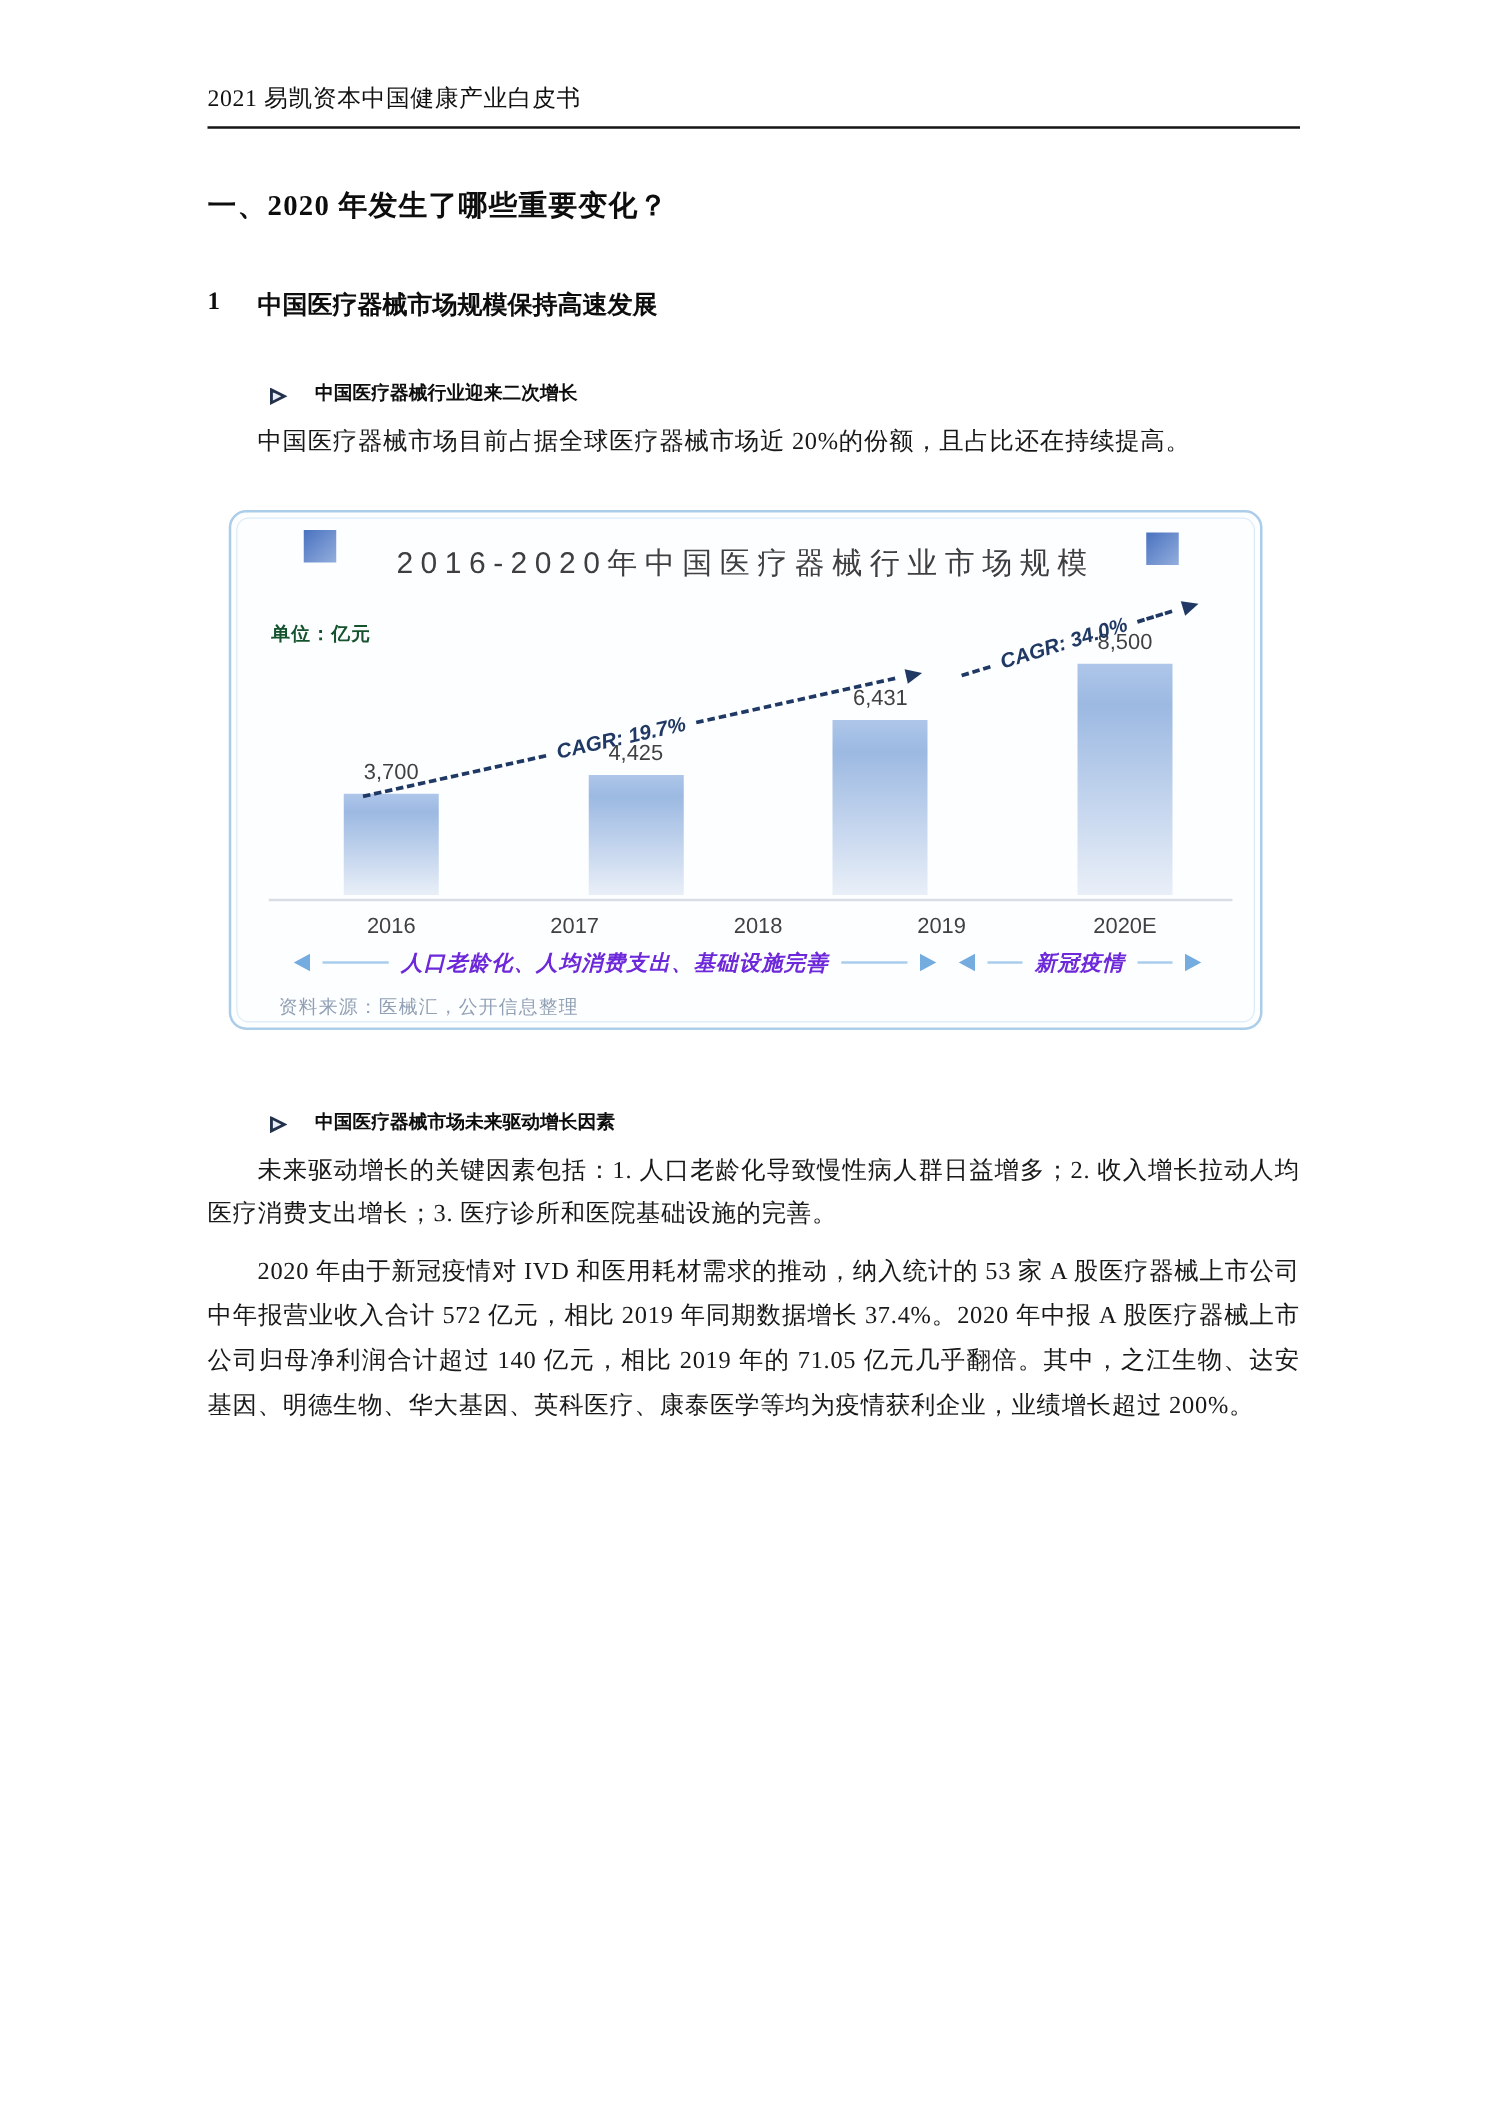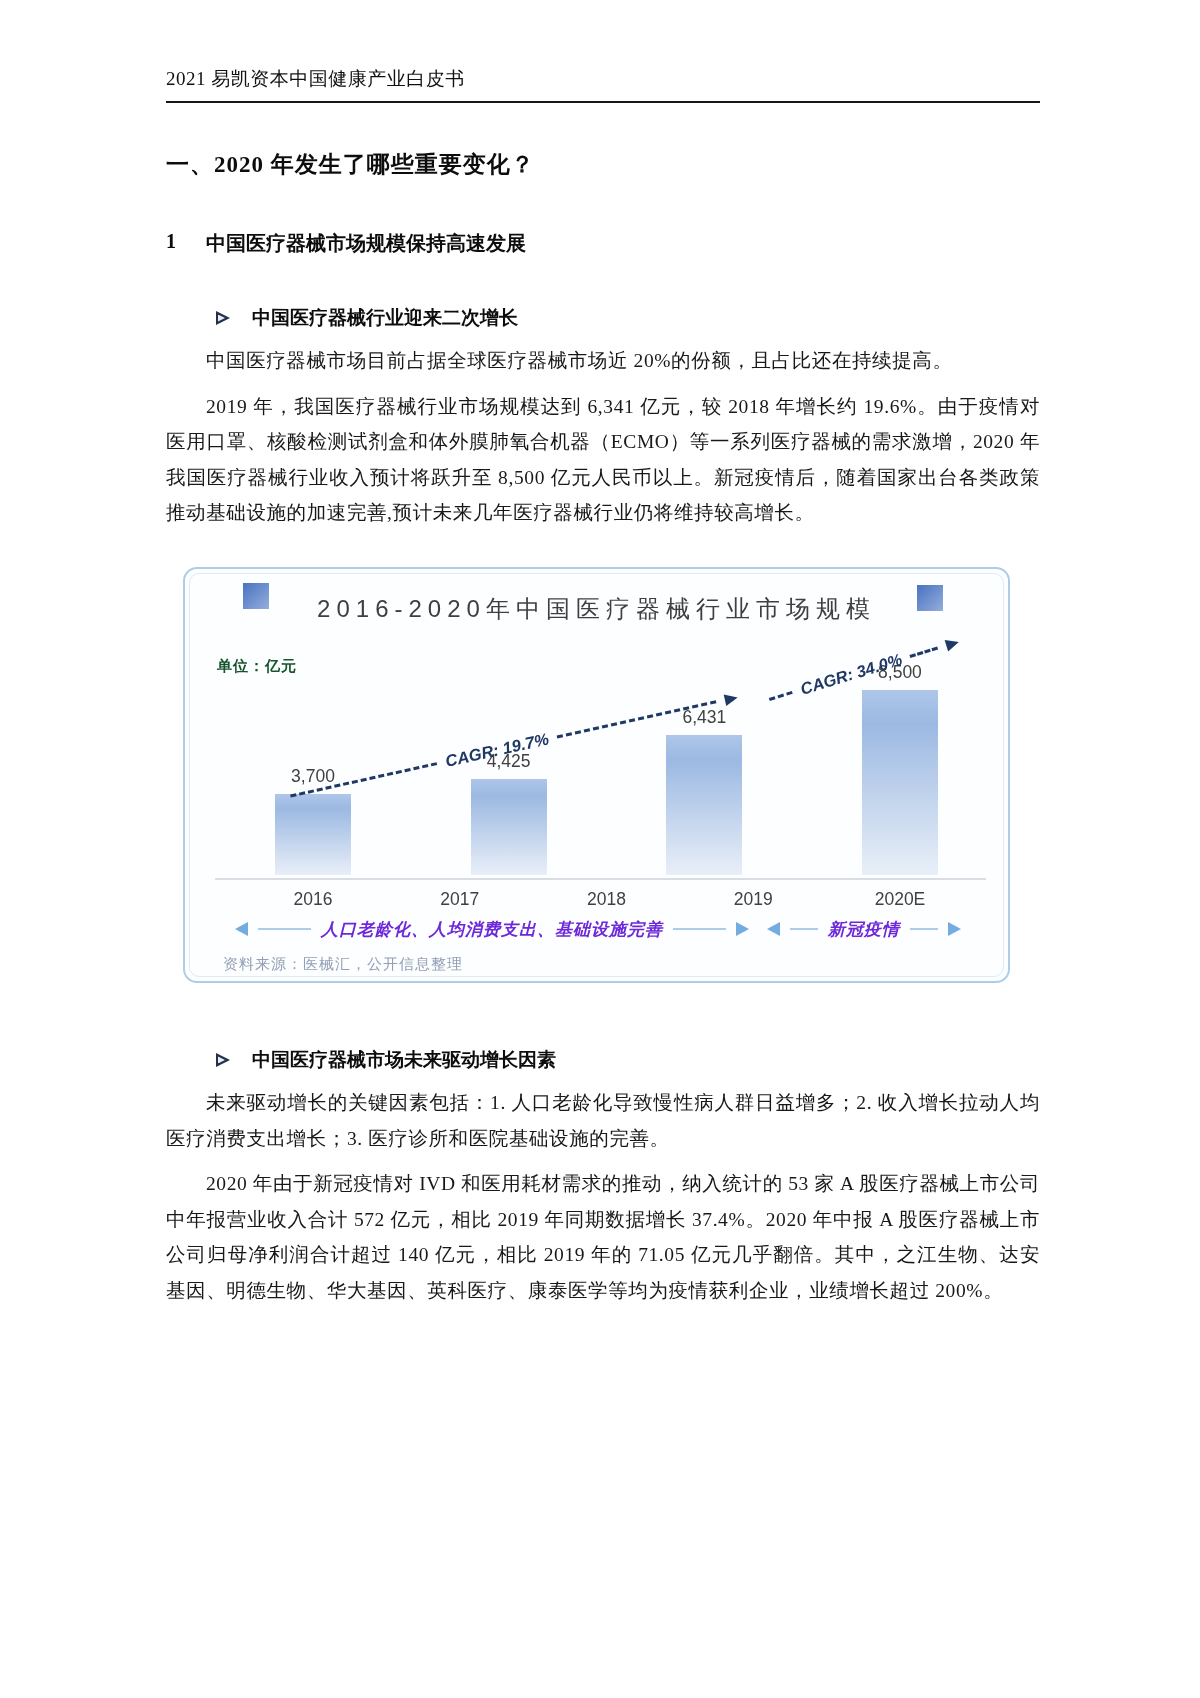--- a/index.html
+++ b/index.html
@@ -11,22 +11,22 @@
   .content { padding:66px 160px 0 166px; }
 
   .doc-header { font-size:19px; letter-spacing:0.5px; color:#111; }
   .header-rule { border:none; border-top:2px solid #161616; margin:9px 0 0 0; }
 
   .h1 { margin:46px 0 0 0; font-size:23px; font-weight:bold; letter-spacing:1px; color:#0d0d0d; }
 
   .h2 { margin:50px 0 0 0; display:flex; font-size:20px; font-weight:bold; color:#0d0d0d; }
   .h2 .num { width:40px; }
 
-  .bullet-row { margin:48px 0 0 50px; display:flex; align-items:center; gap:22px;
-                font-size:19px; font-weight:bold; color:#0d0d0d;font-family:Liberation Serif, serif; }
+  .bullet-row { margin:48px 0 0 50px; display:flex; align-items:flex-end; gap:22px;
+                font-size:15px; font-weight:bold; color:#0d0d0d;font-family:Liberation Serif, serif; }
   .arrow-bullet { position:relative; width:14px; height:14px; background:#23314d;
                   clip-path:polygon(0 0,100% 50%,0 100%); flex:0 0 auto; }
   .arrow-bullet .inner { position:absolute; left:2px; top:3.5px; width:7px; height:7px;
                   background:#e8ecf4; clip-path:polygon(0 0,100% 50%,0 100%); }
 
   .para { margin:10px 0 0 0; font-size:19.5px; line-height:35.6px; letter-spacing:0.6px;
           text-align:justify; text-indent:2.05em; color:#181818; }
   .para.first { margin-top:12px; }
 
   
@@ -110,21 +110,20 @@
     </div>
 
     <div class="bullet-row">
       <span class="arrow-bullet">
           <span class="inner"></span>
         </span>
       <span>中国医疗器械行业迎来二次增长</span>
     </div>
 
     <p class="para first">中国医疗器械市场目前占据全球医疗器械市场近 20%的份额，且占比还在持续提高。</p>
-    <p class="para">2019 年，我国医疗器械行业市场规模达到 6,341 亿元，较 2018 年增长约 19.6%。由于疫情对医用口罩、核酸检测试剂盒和体外膜肺氧合机器（ECMO）等一系列医疗器械的需求激增，2020 年我国医疗器械行业收入预计将跃升至 8,500 亿元人民币以上。新冠疫情后，随着国家出台各类政策推动基础设施的加速完善,预计未来几年医疗器械行业仍将维持较高增长。</p>
 
     <div class="chart-card">
       <span class="deco deco-left">
         <span class="sq sq-light"></span>
           <span class="sq sq-dark"></span>
       </span>
       <span class="deco deco-right">
         <span class="sq sq-light"></span>
           <span class="sq sq-dark"></span>
       </span>

